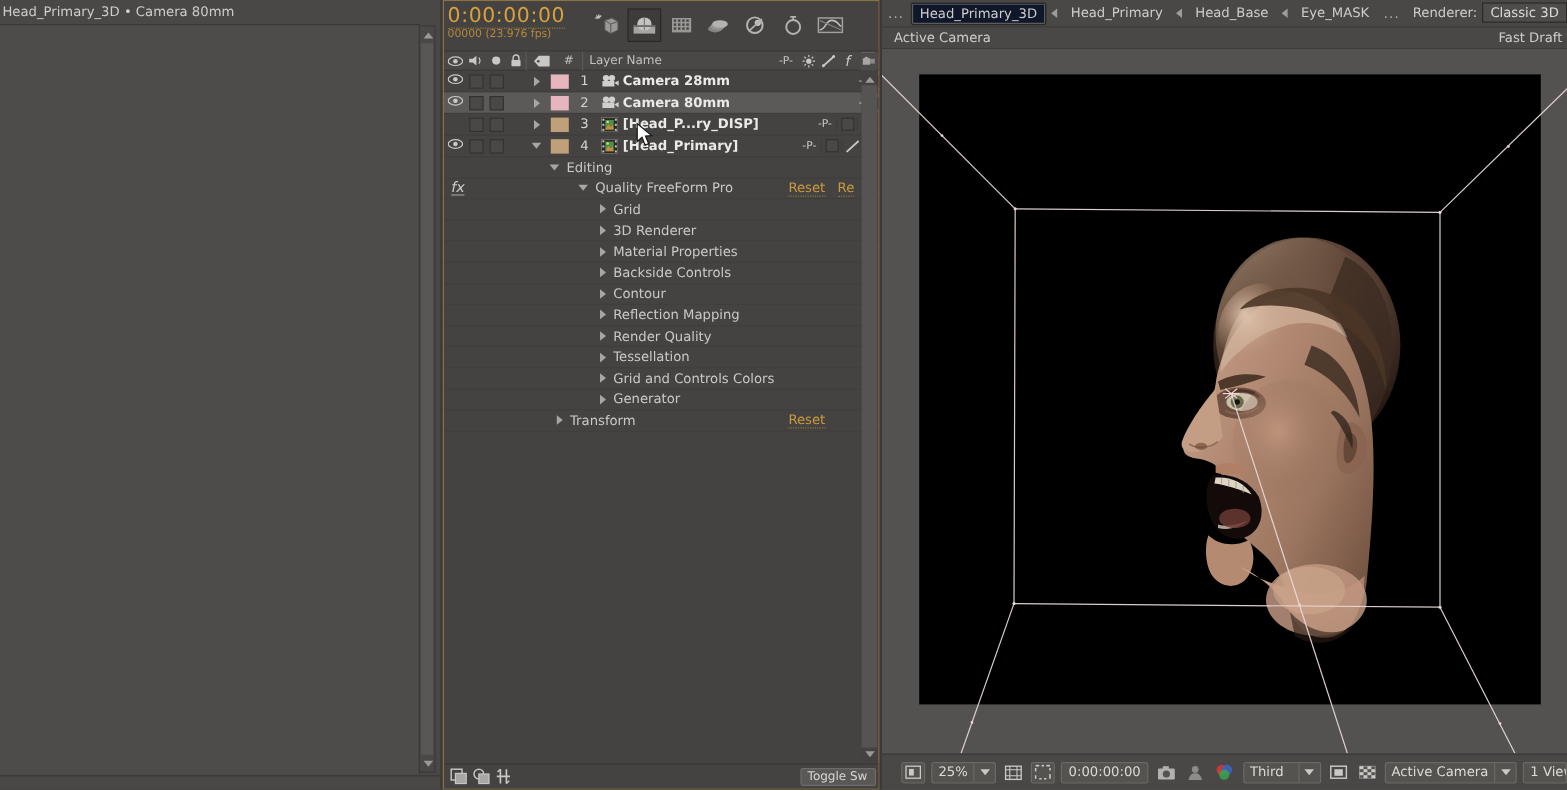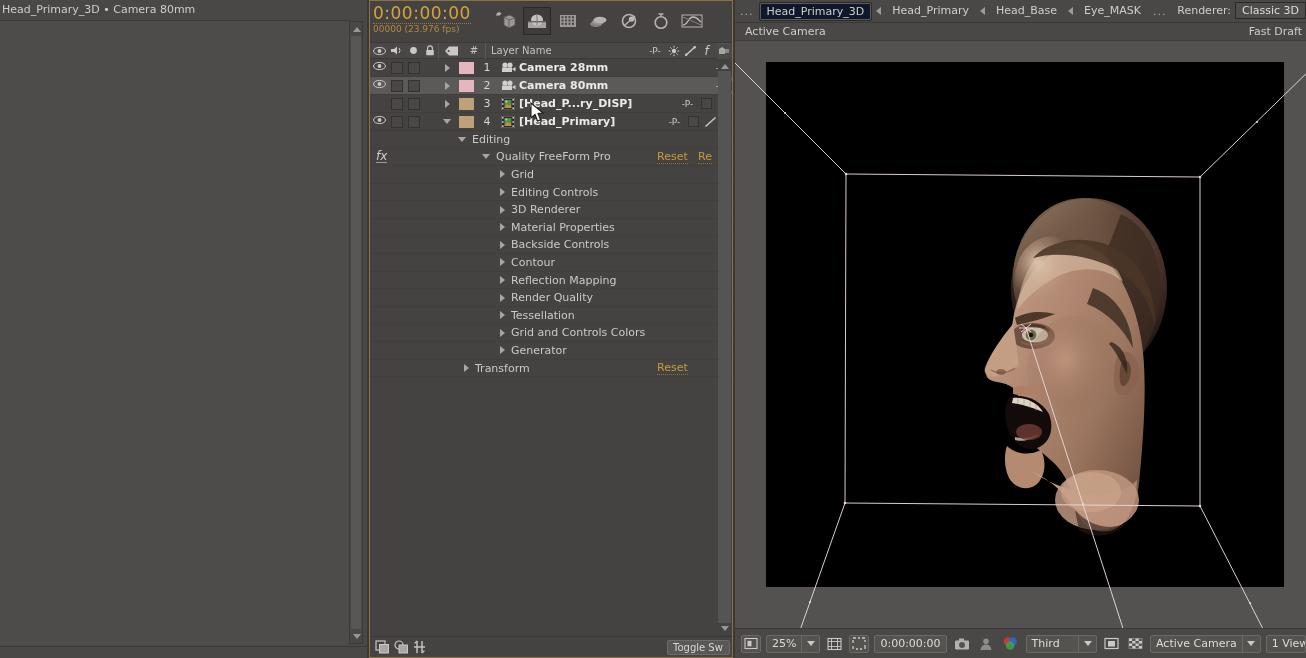--- a/index.html
+++ b/index.html
@@ -188,21 +188,21 @@
     position: absolute; left: 31px; top: 21px; width: 518px; height: 525px;
     background: #000000; overflow: hidden;
   }
   #frustum-svg { position: absolute; left: 0; top: 0; width: 571px; height: 587px; }
   #head-wrap {
     position: absolute; left: 205px; top: 130px; width: 210px; height: 355px;
   }
   #comp-bottombar {
     position: absolute; left: 0; bottom: 0; width: 571px; height: 30px;
     background: #4a4847; border-top: 1px solid #3a3938;
-    display: flex; align-items: center; padding-left: 6px; gap: 5px;
+    display: flex; align-items: center; padding-left: 16px; gap: 5px;
   }
   .bb-btn {
     height: 18px; min-width: 20px; display: flex; align-items: center; justify-content: center;
     background: #55534f; border: 1px solid #6a6865; border-radius: 2px; padding: 0 2px;
   }
   .bb-field {
     height: 18px; display: flex; align-items: center;
     background: #55534f; border: 1px solid #6a6865; border-radius: 2px;
   }
   .bb-field .txt { padding: 0 5px; font-size: 11px; color: #dddbd8; white-space: nowrap; }
@@ -549,25 +549,20 @@
           <span style="display:inline-block;width:112px"></span>
           <span style="display:inline-block;width:0;height:0;border-left:4.5px solid transparent;border-right:4.5px solid transparent;border-top:5.5px solid #a8a6a3;margin-right:6px;vertical-align:2px"></span>
           <span class="pname">Quality FreeForm Pro</span>
           <span class="pval" style="left:287px">Reset</span>
           <span class="pval" style="left:328px">Re</span>
         </div>
         <div class="prow">
           <span style="display:inline-block;width:130px"></span>
           <span style="display:inline-block;width:0;height:0;border-top:4px solid transparent;border-bottom:4px solid transparent;border-left:5.5px solid #a8a6a3;margin-right:6px;vertical-align:0px"></span>
           <span class="pname">Grid</span>
-        </div>
-        <div class="prow">
-          <span style="display:inline-block;width:130px"></span>
-          <span style="display:inline-block;width:0;height:0;border-top:4px solid transparent;border-bottom:4px solid transparent;border-left:5.5px solid #a8a6a3;margin-right:6px;vertical-align:0px"></span>
-          <span class="pname">Editing Controls</span>
         </div>
         <div class="prow">
           <span style="display:inline-block;width:130px"></span>
           <span style="display:inline-block;width:0;height:0;border-top:4px solid transparent;border-bottom:4px solid transparent;border-left:5.5px solid #a8a6a3;margin-right:6px;vertical-align:0px"></span>
           <span class="pname">3D Renderer</span>
         </div>
         <div class="prow">
           <span style="display:inline-block;width:130px"></span>
           <span style="display:inline-block;width:0;height:0;border-top:4px solid transparent;border-bottom:4px solid transparent;border-left:5.5px solid #a8a6a3;margin-right:6px;vertical-align:0px"></span>
           <span class="pname">Material Properties</span>

